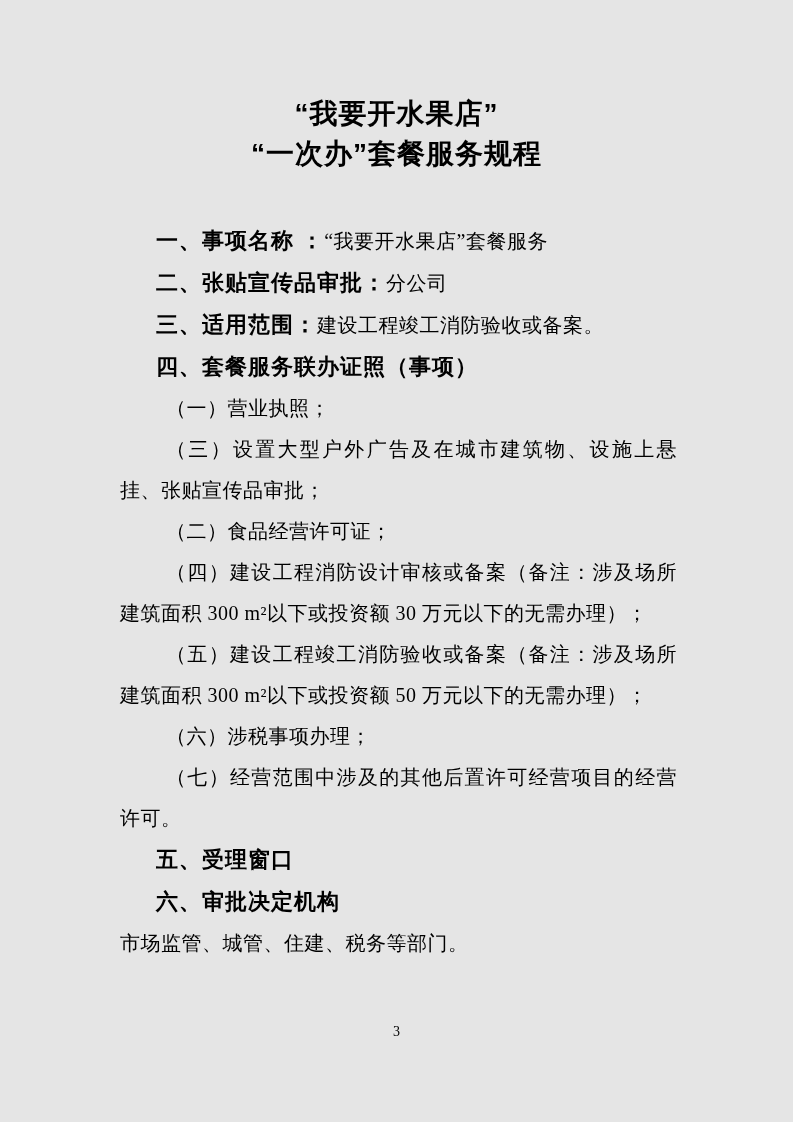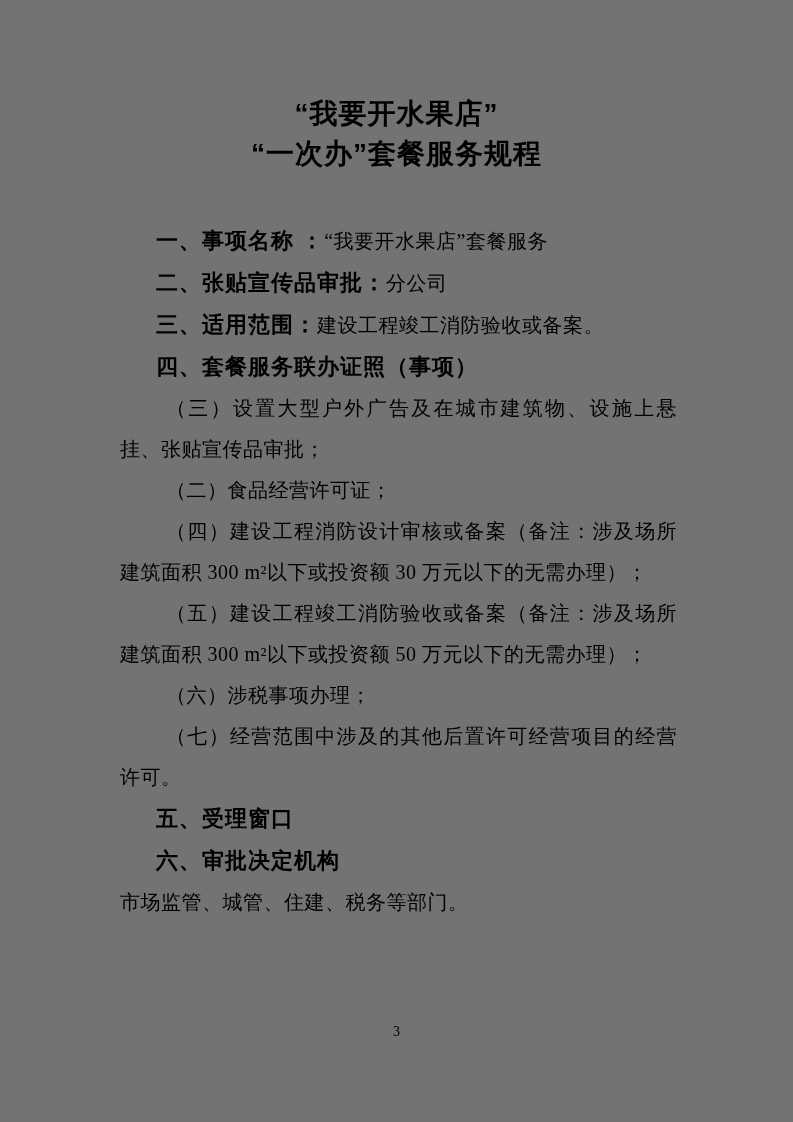--- a/index.html
+++ b/index.html
@@ -1,21 +1,21 @@
 <!DOCTYPE html>
 <html lang="zh"><head>
 <meta charset="utf-8">
 <style>
   * { margin: 0; padding: 0; box-sizing: border-box; }
   html, body { background: #ffffff; }
   .page {
     position: relative;
     width: 793px;
     height: 1122px;
-    background: #737373;
+    background: #e5e5e5;
     color: #000000;
     font-family: "Liberation Serif", serif;
     overflow: hidden;
   }
   .doc-title {
     padding-top: 94px;
     text-align: center;
     font-family: "Liberation Sans", sans-serif;
     font-weight: bold;
     font-size: 28px;
@@ -65,20 +65,21 @@
   <div class="doc-body">
 
     <p class="para"><span class="label">一、事项名称 ：</span><span>“我要开水果店”套餐服务</span></p>
 
     <p class="para"><span class="label">二、张贴宣传品审批：</span><span>分公司</span></p>
 
     <p class="para"><span class="label">三、适用范围：</span><span>建设工程竣工消防验收或备案。</span></p>
 
     <p class="para"><span class="label">四、套餐服务联办证照（事项）</span></p>
 
+    <p class="para indent">（一）营业执照；</p>
     <p class="para indent">（三）设置大型户外广告及在城市建筑物、设施上悬挂、张贴宣传品审批；</p>
     <p class="para indent">（二）食品经营许可证；</p>
     <p class="para indent">（四）建设工程消防设计审核或备案（备注：涉及场所建筑面积 300 m²以下或投资额 30 万元以下的无需办理）；</p>
     <p class="para indent">（五）建设工程竣工消防验收或备案（备注：涉及场所建筑面积 300 m²以下或投资额 50 万元以下的无需办理）；</p>
     <p class="para indent">（六）涉税事项办理；</p>
     <p class="para indent">（七）经营范围中涉及的其他后置许可经营项目的经营许可。</p>
 
     <p class="para"><span class="label">五、受理窗口</span></p>
 
     <p class="para"><span class="label">六、审批决定机构</span></p>

